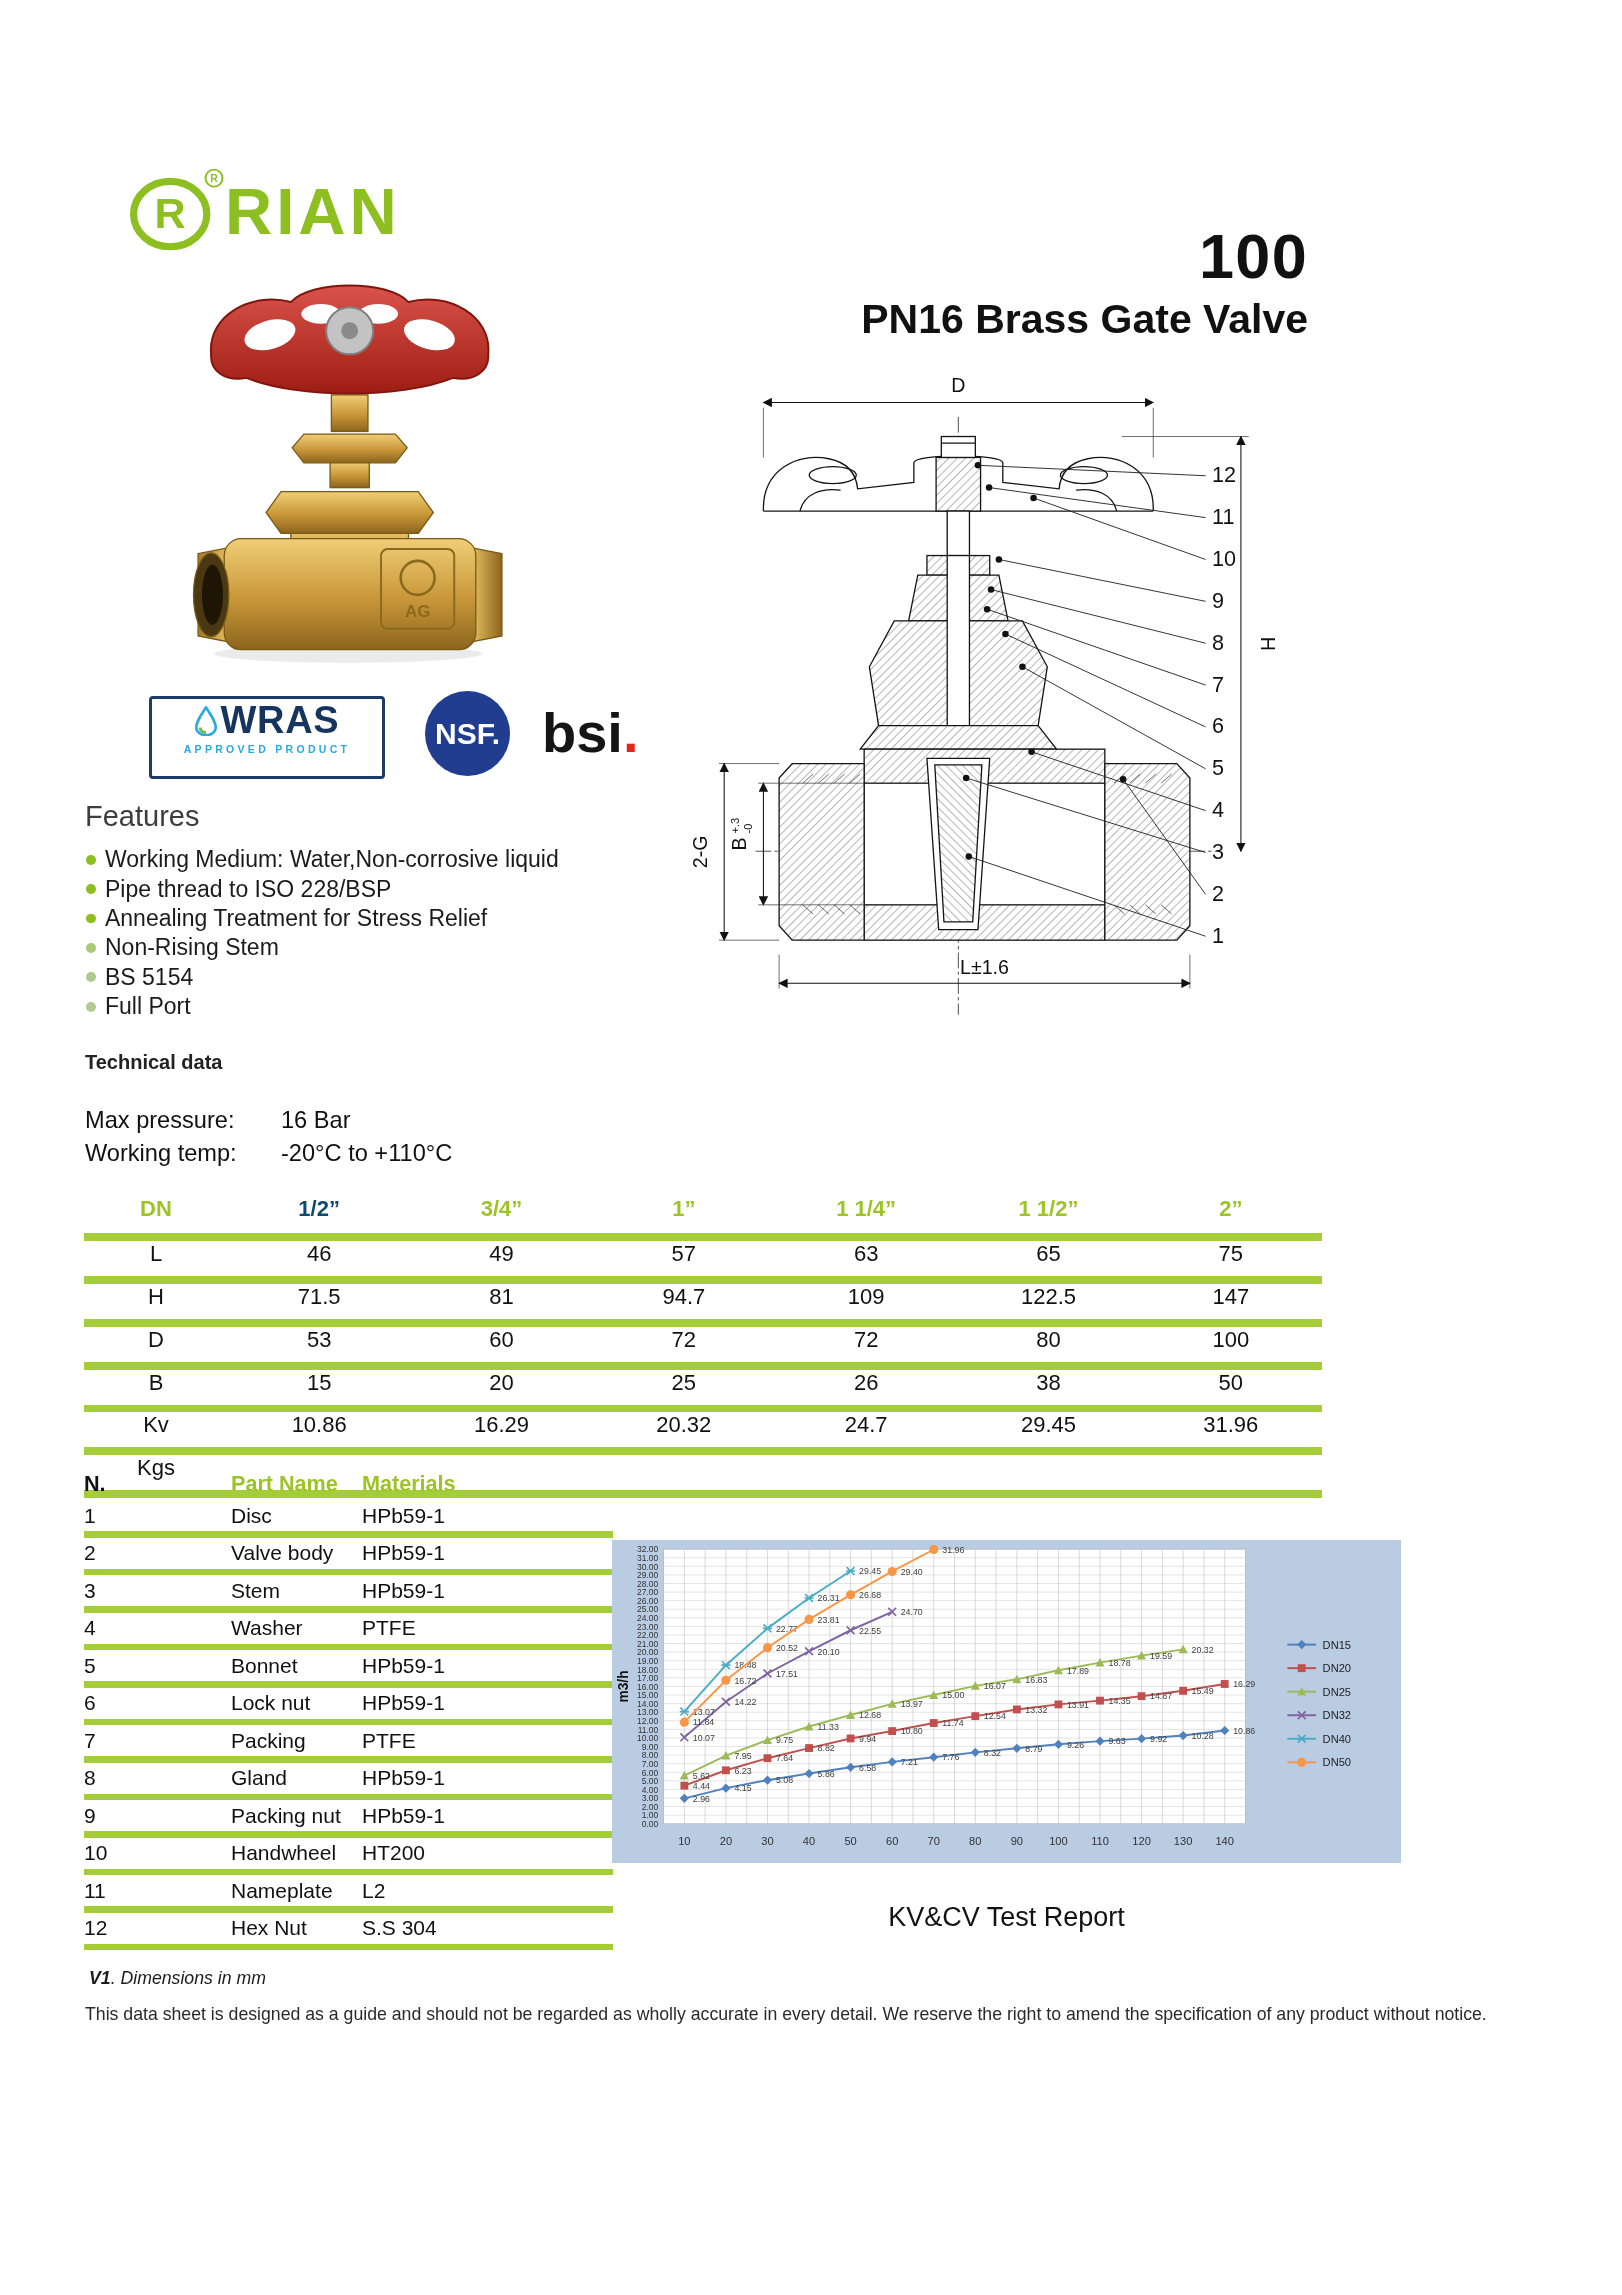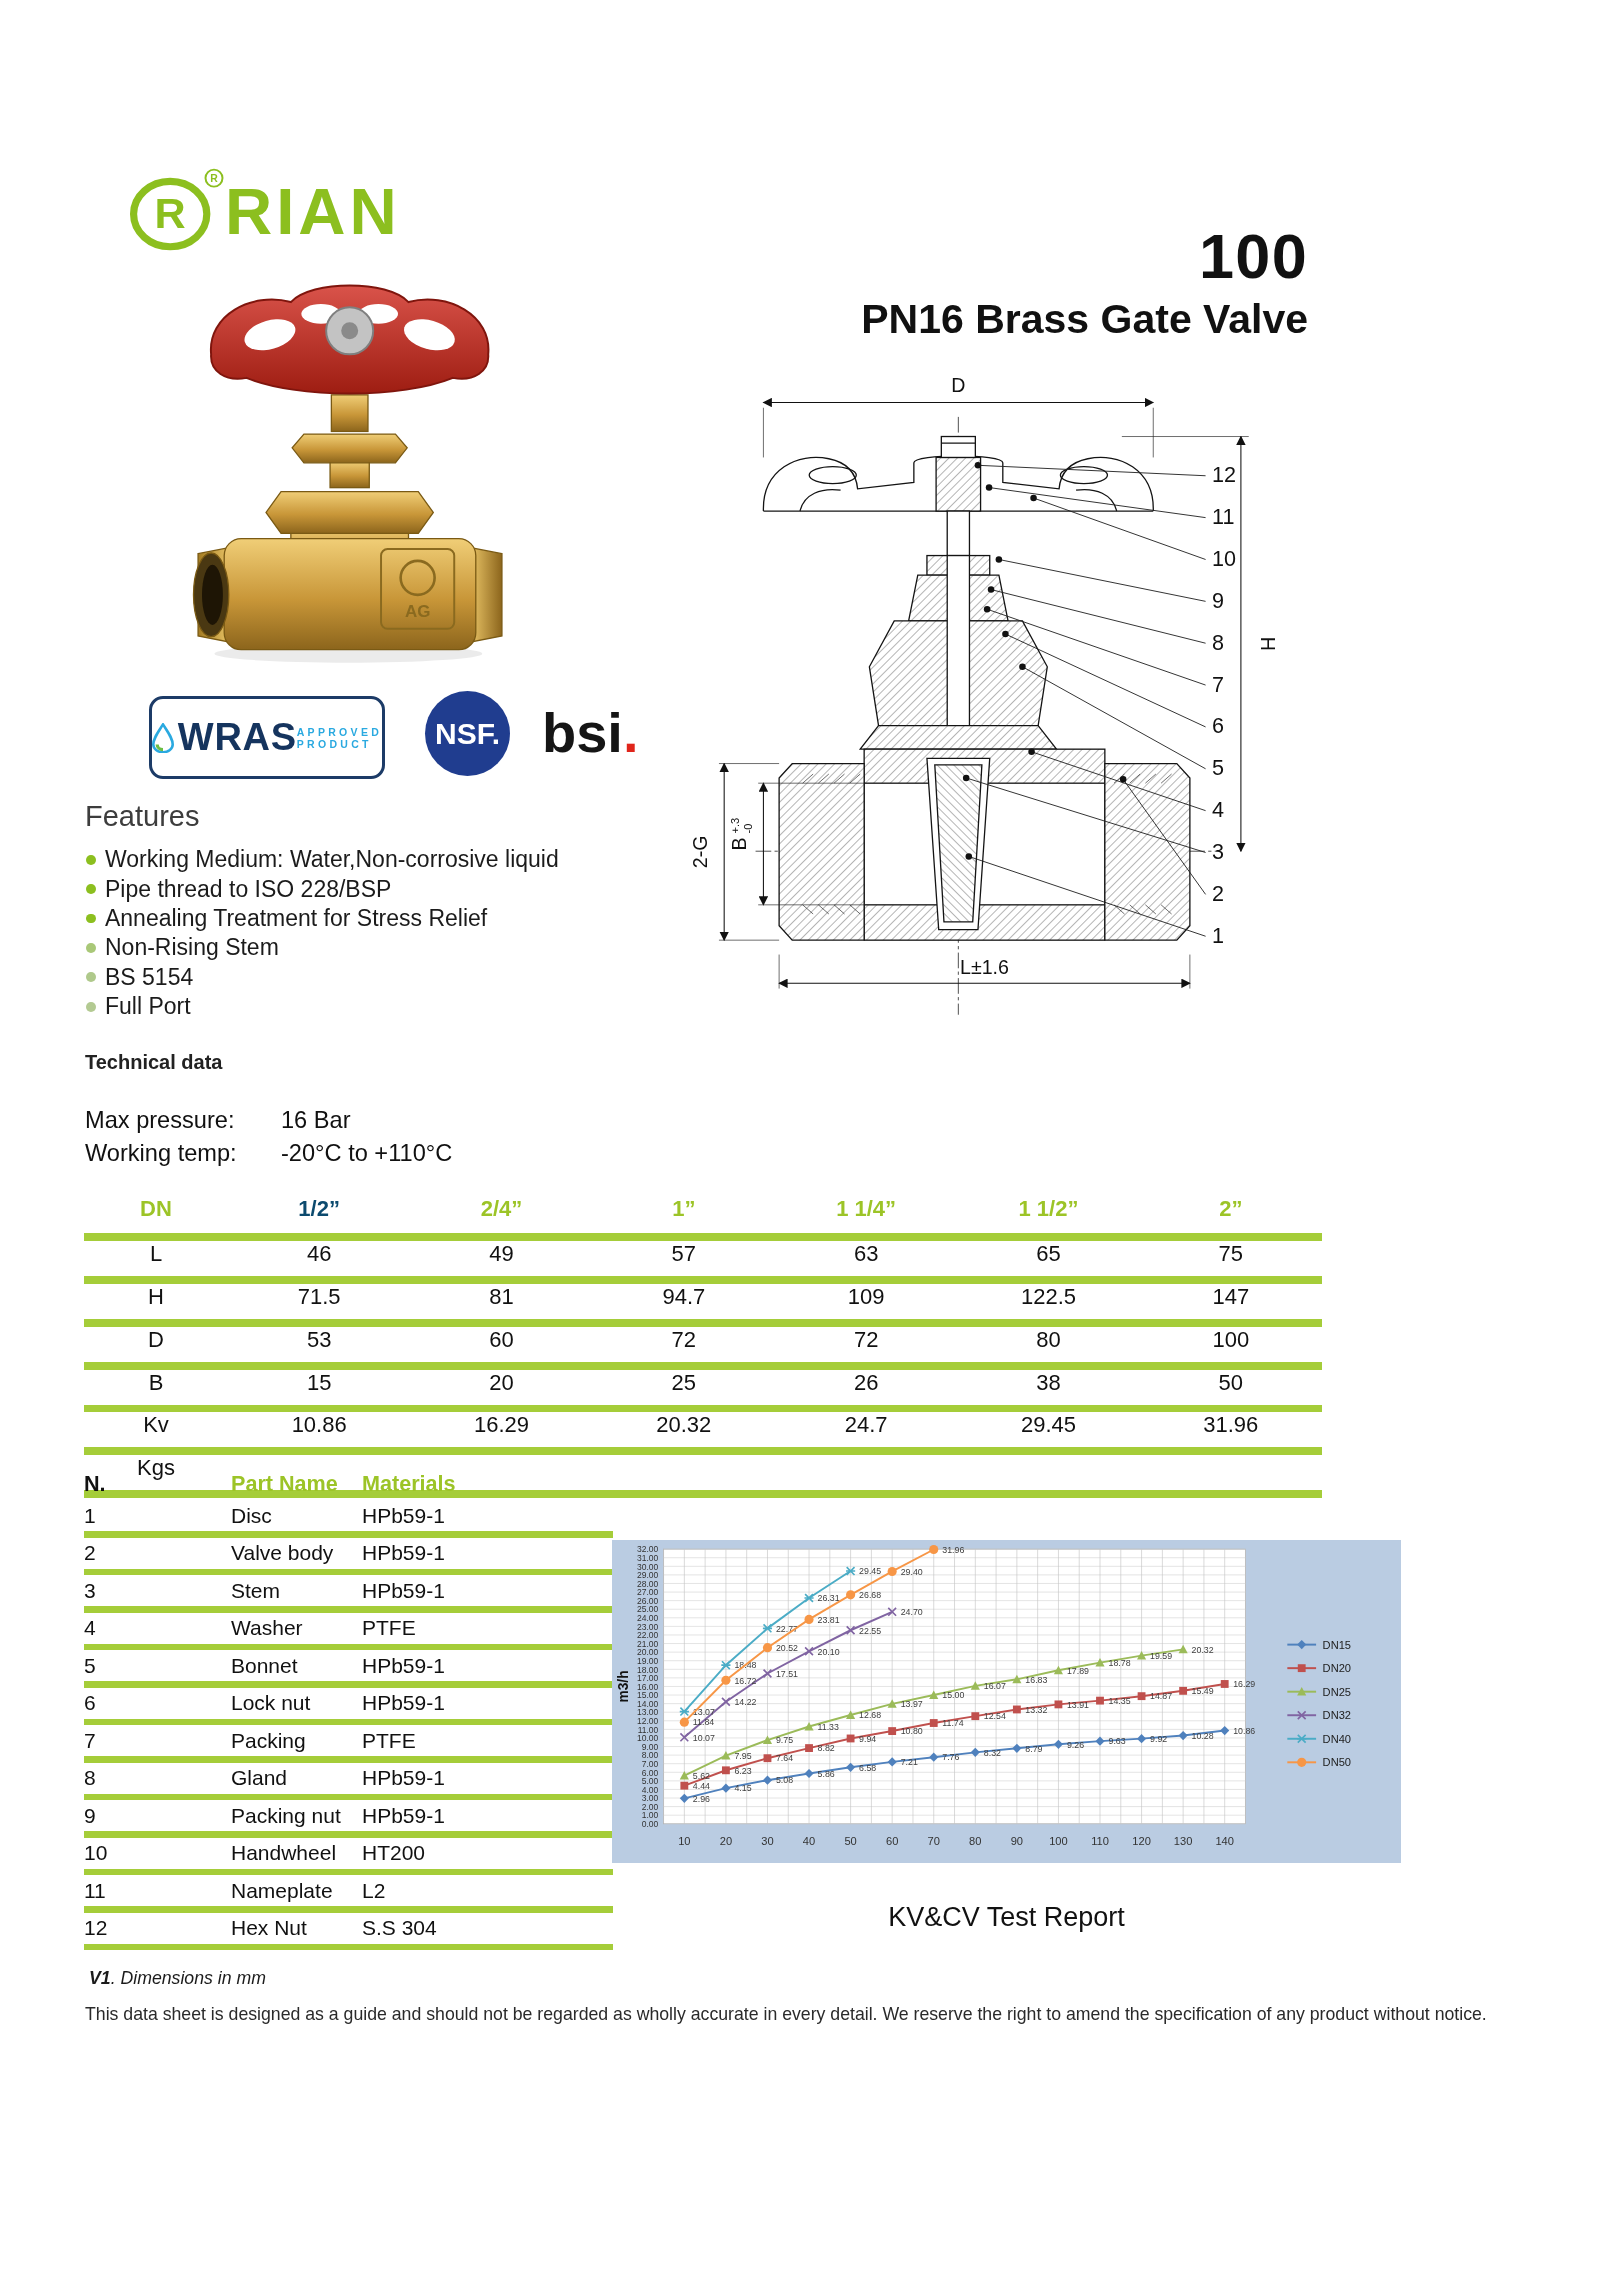--- a/index.html
+++ b/index.html
@@ -3,21 +3,21 @@
 <meta charset="utf-8">
 <style>
   html,body{margin:0;padding:0;}
   body{width:1623px;height:2295px;background:#ffffff;font-family:"Liberation Sans",sans-serif;position:relative;color:#111;}
   .abs{position:absolute;}
   .rightal{text-align:right;}
   
   #model-number{left:654px;top:220px;width:654px;font-size:63px;font-weight:bold;letter-spacing:1.3px;}
   #product-title{left:654px;top:296px;width:654px;font-size:41px;font-weight:bold;}
   
-  #wras{left:149px;top:696px;width:230px;height:77px;border:3.3px solid #1C3B67;border-radius:14px;display:flex;align-items:center;justify-content:center;}
+  #wras{left:149px;top:696px;width:230px;height:77px;border:3.3px solid #1C3B67;border-radius:4px;display:flex;flex-direction:column;align-items:center;}
   #wras .row1{display:flex;align-items:center;gap:3.9px;}
   #wras .wras-name{font-size:38px;font-weight:bold;color:#15345E;letter-spacing:0.7px;}
   #wras .wras-sub{font-size:10.5px;letter-spacing:3.3px;color:#2AA9E0;font-weight:bold;margin-top:1.3px;}
   #nsf{left:425px;top:691px;width:85px;height:85px;border-radius:50%;background:#203D8F;display:flex;align-items:center;justify-content:center;color:#fff;font-size:30px;font-weight:bold;}
   #bsi{left:542px;top:700px;font-size:56px;font-weight:bold;color:#151515;}
   #bsi .dot{color:#E0251B;}
   
   #features-heading{left:85px;top:800px;font-size:29px;color:#3D3D3D;}
   #features-list{left:86px;top:845px;width:589px;}
   .feat-item{display:flex;align-items:center;height:29.4px;font-size:23px;color:#1b1b1b;}
@@ -285,21 +285,21 @@
     <div class="tech-row">
        <span class="tech-label">Working temp:</span>
        <span>-20°C to +110°C</span>
      </div>
   </div>
 
 <div class="abs" id="dim-table">
     <div class="dt-row dt-header">
       <div class="dt-label" style="color:#9CC427">DN</div>
       <div class="dt-cell" style="color:#0c4a6e">1/2”</div>
-      <div class="dt-cell" style="color:#9CC427">2/4”</div>
+      <div class="dt-cell" style="color:#9CC427">3/4”</div>
       <div class="dt-cell" style="color:#9CC427">1”</div>
       <div class="dt-cell" style="color:#9CC427">1 1/4”</div>
       <div class="dt-cell" style="color:#9CC427">1 1/2”</div>
       <div class="dt-cell" style="color:#9CC427">2”</div>
     </div>
     <div class="green-bar" style="background:#A5CD39"></div>
     <div class="dt-row">
             <div class="dt-label">L</div>
       <div class="dt-cell">46</div>
       <div class="dt-cell">49</div>

